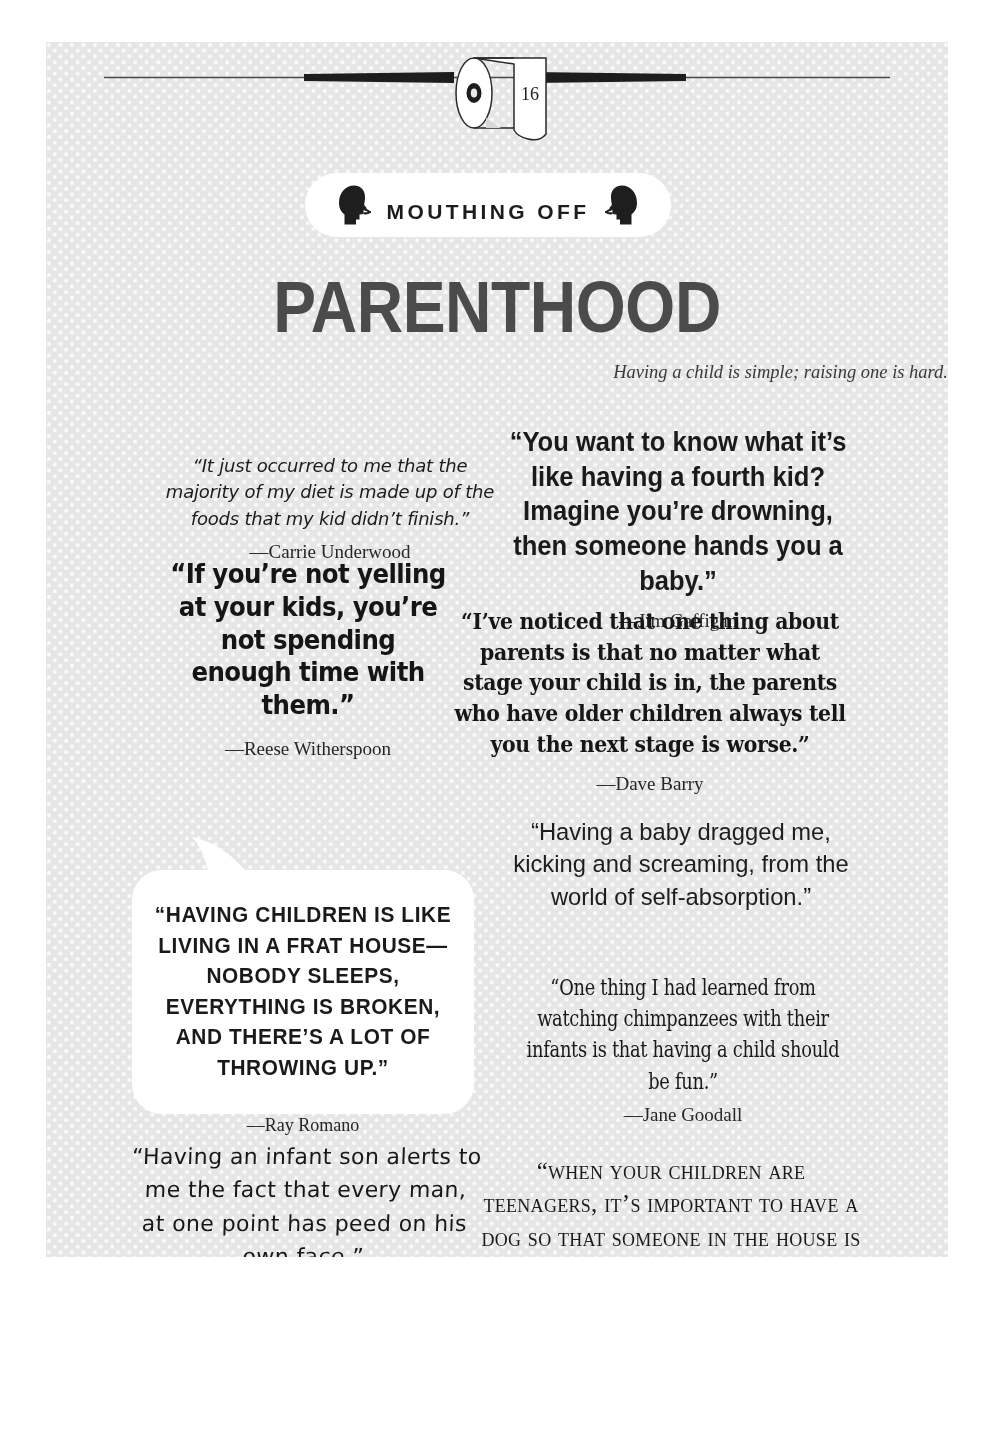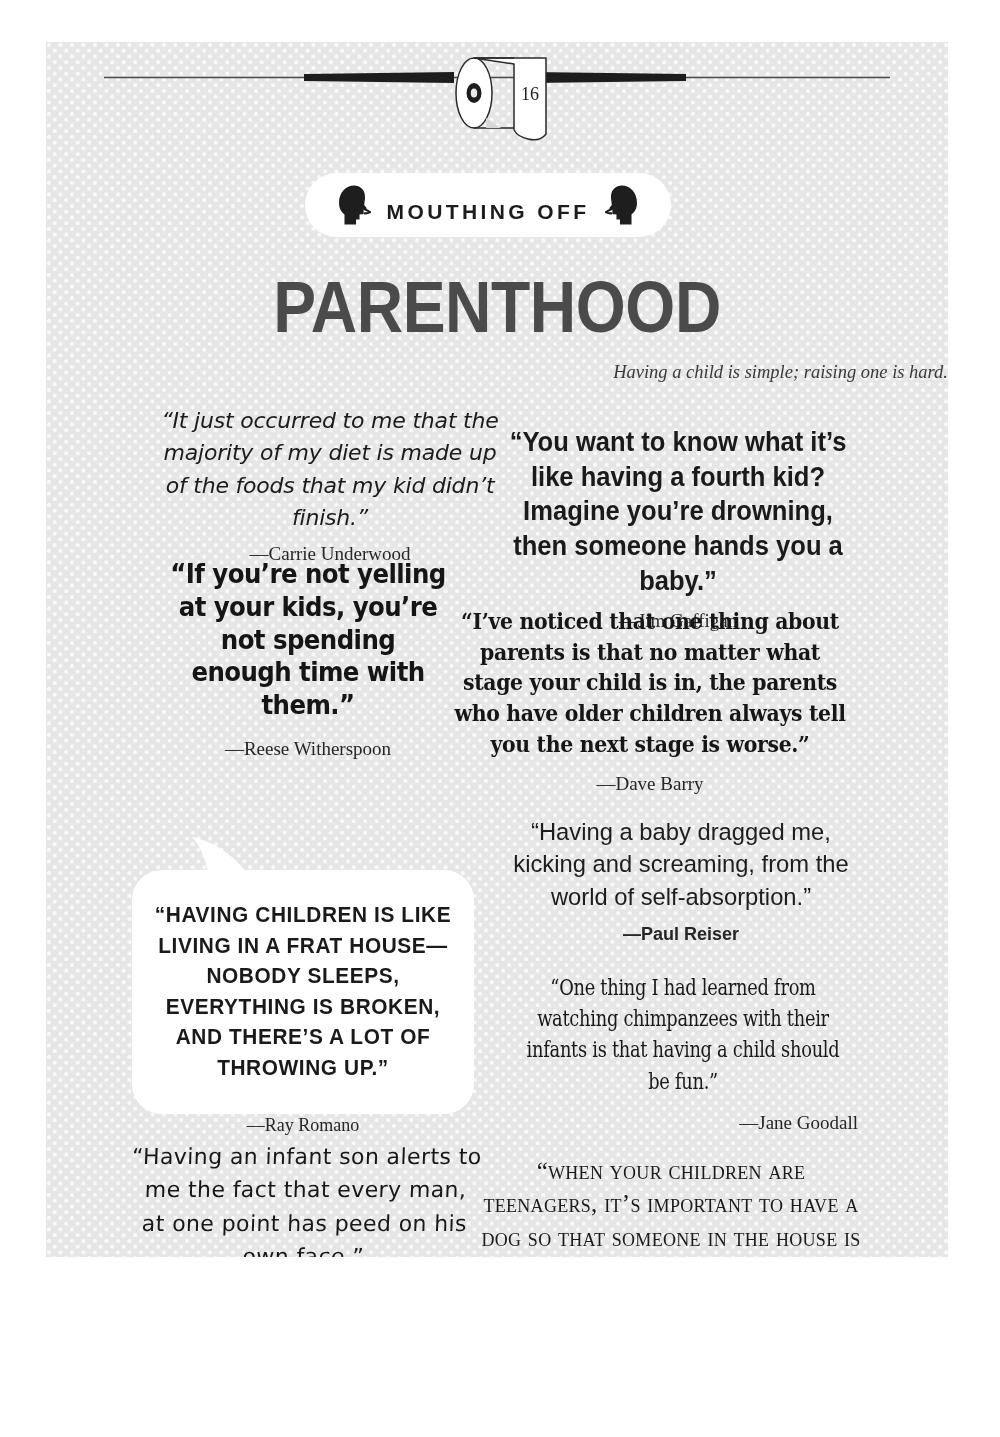--- a/index.html
+++ b/index.html
@@ -103,24 +103,25 @@
     font-size: 19px;
     color: #262626;
     white-space: nowrap;
   }
 
   
   #q-carrie { left: 108px; top: 363px; width: 352px; }
   #q-carrie .q-text {
     font-family: "DejaVu Sans", sans-serif;
     font-style: italic;
-    font-size: 22px;
+    font-size: 18px;
     line-height: 1.47;
     letter-spacing: -0.2px;
     color: #1b1b1b;
+    margin-top: 48px;
   }
   #q-carrie .q-attr { margin-top: 9px; }
 
   
   #q-gaffigan { left: 448px; top: 383px; width: 368px; }
   #q-gaffigan .q-text {
     font-family: "Liberation Sans Narrow", "Liberation Sans", sans-serif;
     font-weight: bold;
     font-size: 27.5px;
     line-height: 1.26;
@@ -210,21 +211,21 @@
   
   #q-goodall { left: 462px; top: 930px; width: 350px; }
   #q-goodall .q-text {
     font-family: "DejaVu Serif Condensed", "DejaVu Serif", serif;
     font-size: 22px;
     line-height: 1.42;
     letter-spacing: -0.3px;
     transform: scaleX(0.9);
     color: #191919;
   }
-  #q-goodall .q-attr { margin-top: 15px; text-align: right; }
+  #q-goodall .q-attr { margin-top: 7px; }
 
   
   #q-wilde { left: 84px; top: 1098px; width: 350px; }
   #q-wilde .q-text {
     font-family: "DejaVu Sans", sans-serif;
     font-size: 22px;
     line-height: 1.52;
     letter-spacing: 0.4px;
     transform: skewX(-2deg);
     color: #171717;
@@ -325,21 +326,20 @@
     </svg>
     <div class="bubble-body"></div>
     <div class="quote" id="q-romano">
       <p class="q-text">“HAVING CHILDREN IS LIKE LIVING IN A FRAT HOUSE—NOBODY SLEEPS, EVERYTHING IS BROKEN, AND THERE’S A LOT OF THROWING UP.”</p>
       <div class="q-attr">—Ray Romano</div>
     </div>
   </div>
 
   <div class="quote" id="q-reiser">
     <p class="q-text">“Having a baby dragged me, kicking and screaming, from the world of self-absorption.”</p>
-    <div class="q-attr">—Paul Reiser</div>
   </div>
 
   <div class="quote" id="q-goodall">
     <p class="q-text">“One thing I had learned from watching chimpanzees with their infants is that having a child should be fun.”</p>
     <div class="q-attr">—Jane Goodall</div>
   </div>
 
   <div class="quote" id="q-wilde">
     <p class="q-text">“Having an infant son alerts to me the fact that every man, at one point has peed on his own face.”</p>
     <div class="q-attr">—Olivia Wilde</div>

